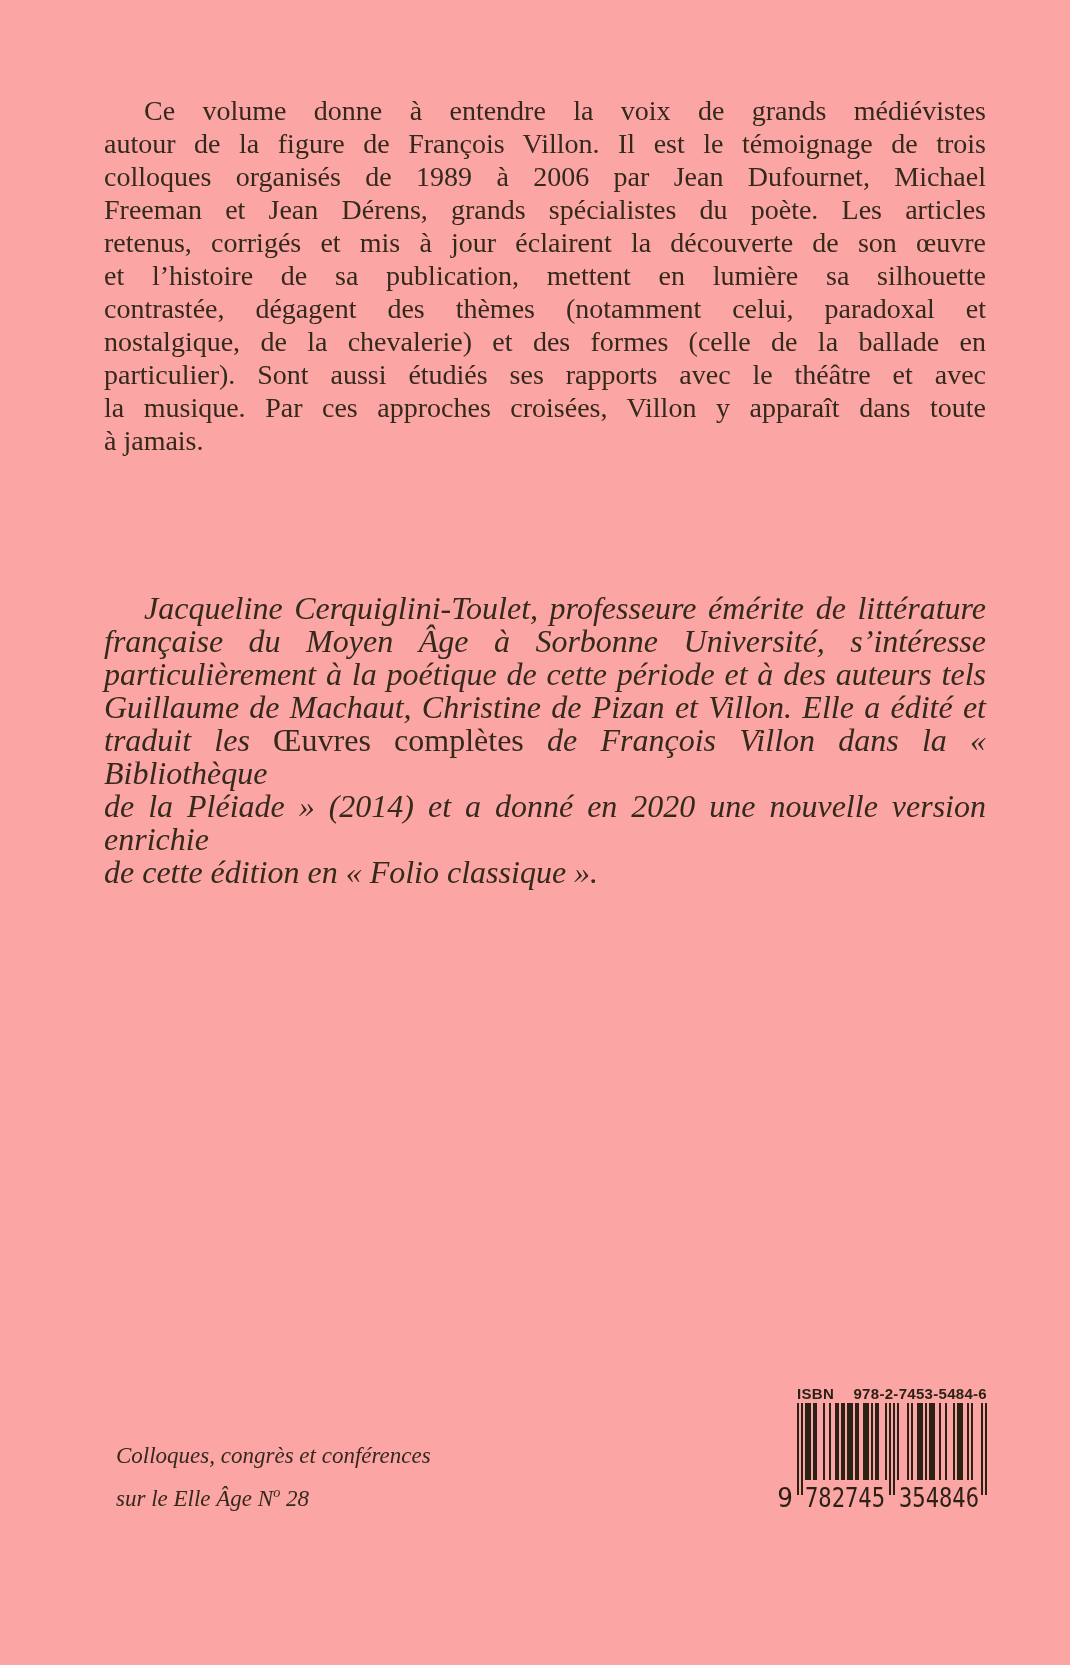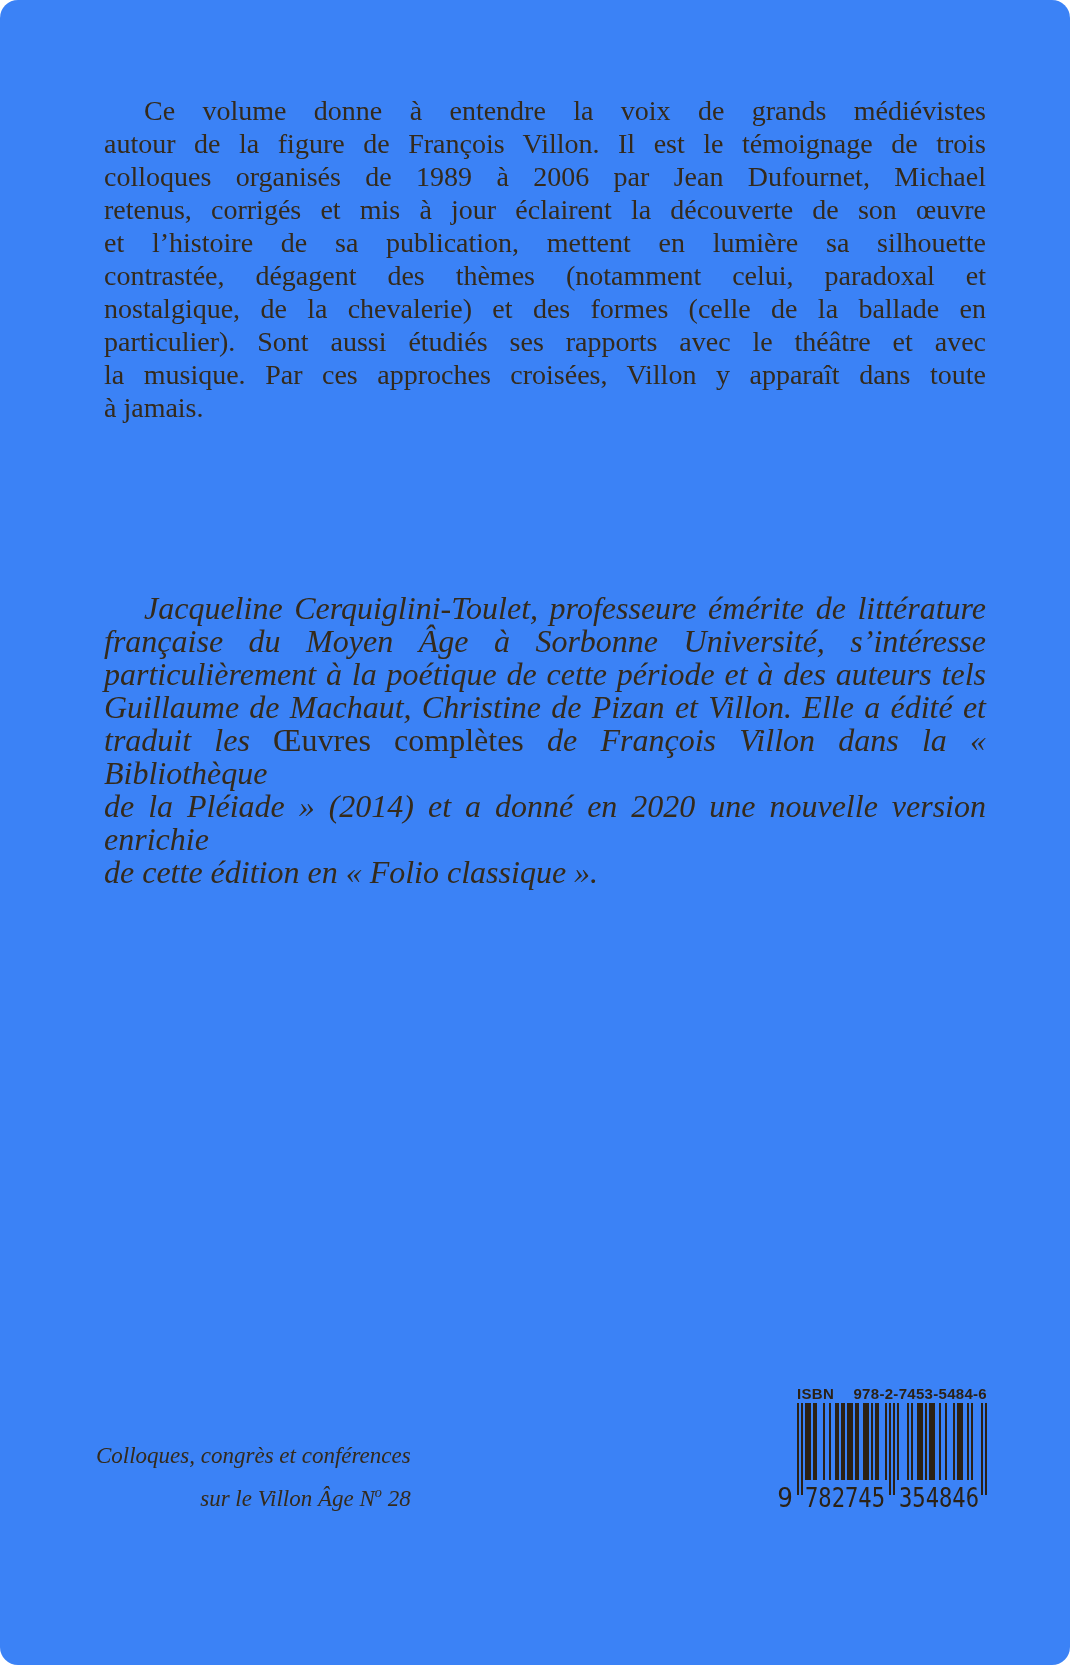--- a/index.html
+++ b/index.html
@@ -1,24 +1,23 @@
 <!DOCTYPE html>
 <html><head>
 <meta charset="utf-8">
 <style>
   html, body { margin: 0; padding: 0; background: #ffffff; }
   .page {
     position: relative;
     width: 1070px;
     height: 1665px;
-    background: #3b82f6;
+    background: #fca5a5;
     overflow: hidden;
     font-family: "Liberation Serif", "DejaVu Serif", serif;
     color: #342a1c;
-    border-radius: 18px;
   }
   .synopsis {
     position: absolute;
     left: 104px;
     top: 94px;
     width: 882px;
     font-size: 28px;
     line-height: 33px;
   }
   .bio {
@@ -33,27 +32,26 @@
   .line {
     text-align: justify;
     text-align-last: justify;
     white-space: normal;
   }
   .line.first { text-indent: 40px; }
   .line.last  { text-align-last: left; }
   .roman { font-style: normal; }
   .series {
     position: absolute;
-    left: 96px;
+    left: 116px;
     top: 1434px;
     font-size: 23px;
     line-height: 43px;
     font-style: italic;
     color: #342a1c;
-    text-align: right;
   }
   .series sup { font-size: 62%; line-height: 0; }
   .barcode-block {
     position: absolute;
     left: 767px;
     top: 1376px;
     width: 226px;
     margin-top: 9px;
   }
   .isbn-row {
@@ -77,20 +75,21 @@
 </style>
 </head>
 <body>
 
 <div class="page">
 
   <div class="synopsis">
     <div class="line first">Ce volume donne à entendre la voix de grands médiévistes</div>
     <div class="line">autour de la figure de François Villon. Il est le témoignage de trois</div>
     <div class="line">colloques organisés de 1989 à 2006 par Jean Dufournet, Michael</div>
+    <div class="line">Freeman et Jean Dérens, grands spécialistes du poète. Les articles</div>
     <div class="line">retenus, corrigés et mis à jour éclairent la découverte de son œuvre</div>
     <div class="line">et l’histoire de sa publication, mettent en lumière sa silhouette</div>
     <div class="line">contrastée, dégagent des thèmes (notamment celui, paradoxal et</div>
     <div class="line">nostalgique, de la chevalerie) et des formes (celle de la ballade en</div>
     <div class="line">particulier). Sont aussi étudiés ses rapports avec le théâtre et avec</div>
     <div class="line">la musique. Par ces approches croisées, Villon y apparaît dans toute</div>
     <div class="line last">à jamais.</div>
   </div>
 
   <div class="bio">
@@ -100,21 +99,21 @@
     <div class="line">Guillaume de Machaut, Christine de Pizan et Villon. Elle a édité et</div>
     <div class="line">
       <span>traduit les </span><span class="roman">Œuvres complètes</span><span> de François Villon dans la « Bibliothèque</span>
     </div>
     <div class="line">de la Pléiade » (2014) et a donné en 2020 une nouvelle version enrichie</div>
     <div class="line last">de cette édition en « Folio classique ».</div>
   </div>
 
   <div class="series">
     <div>Colloques, congrès et conférences</div>
-    <div><span>sur le Villon Âge N</span><sup>o</sup><span> 28</span></div>
+    <div><span>sur le Elle Âge N</span><sup>o</sup><span> 28</span></div>
   </div>
 
   <div class="barcode-block">
     <div class="isbn-row">
       <span>ISBN</span>
       <span>978-2-7453-5484-6</span>
     </div>
     <svg width="226" height="108" viewBox="0 0 226 108">
       <g id="barcode-bars">
           <rect x="30" y="0" width="2" height="92" fill="#2b2115"></rect>

